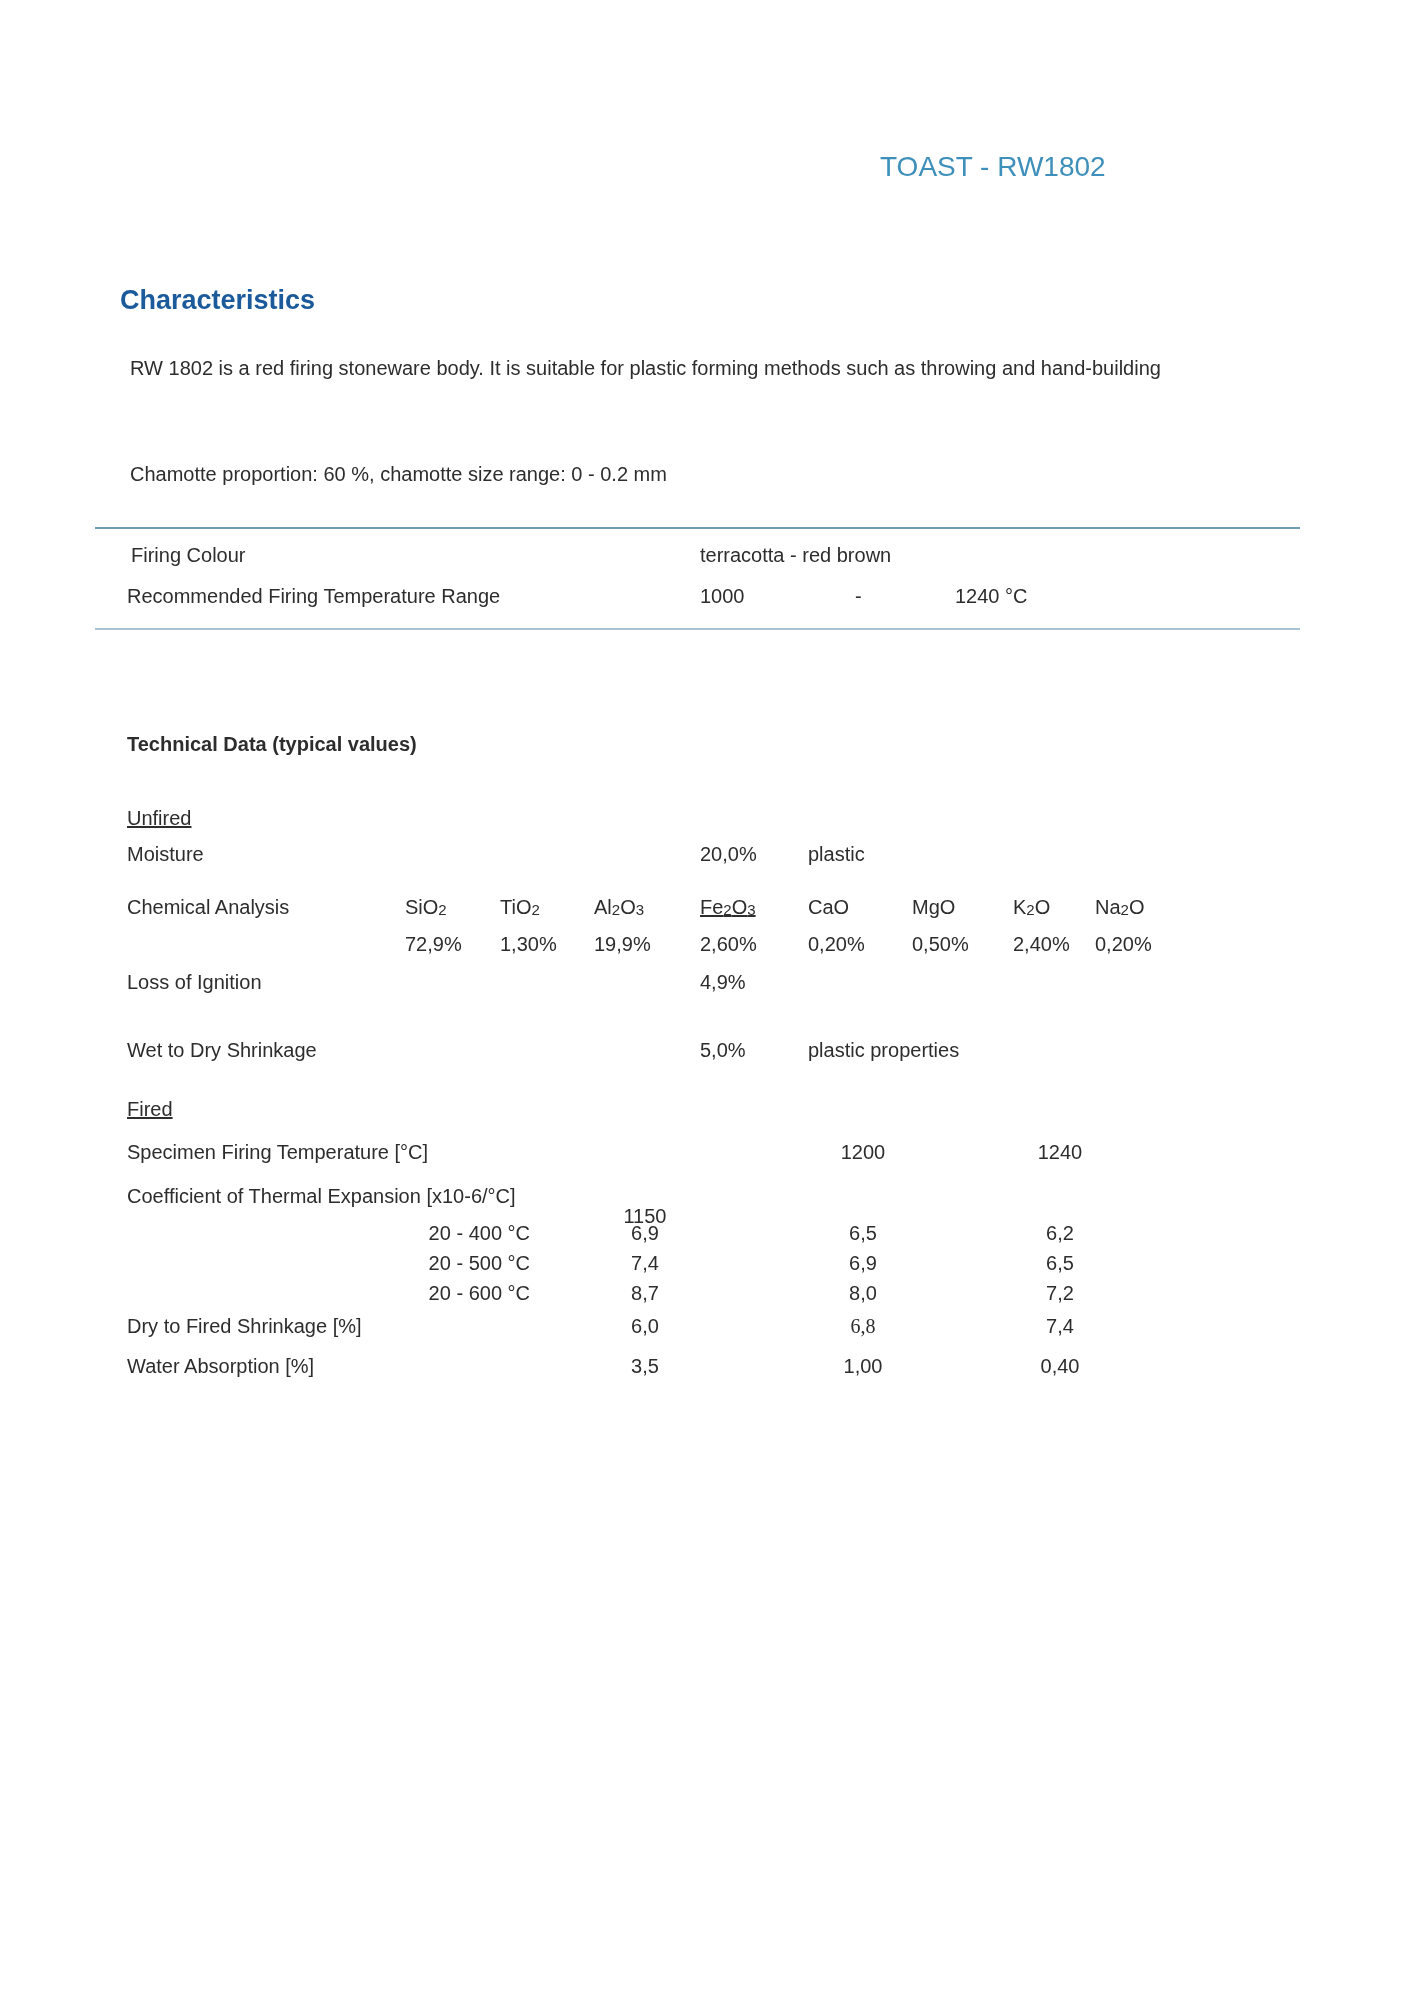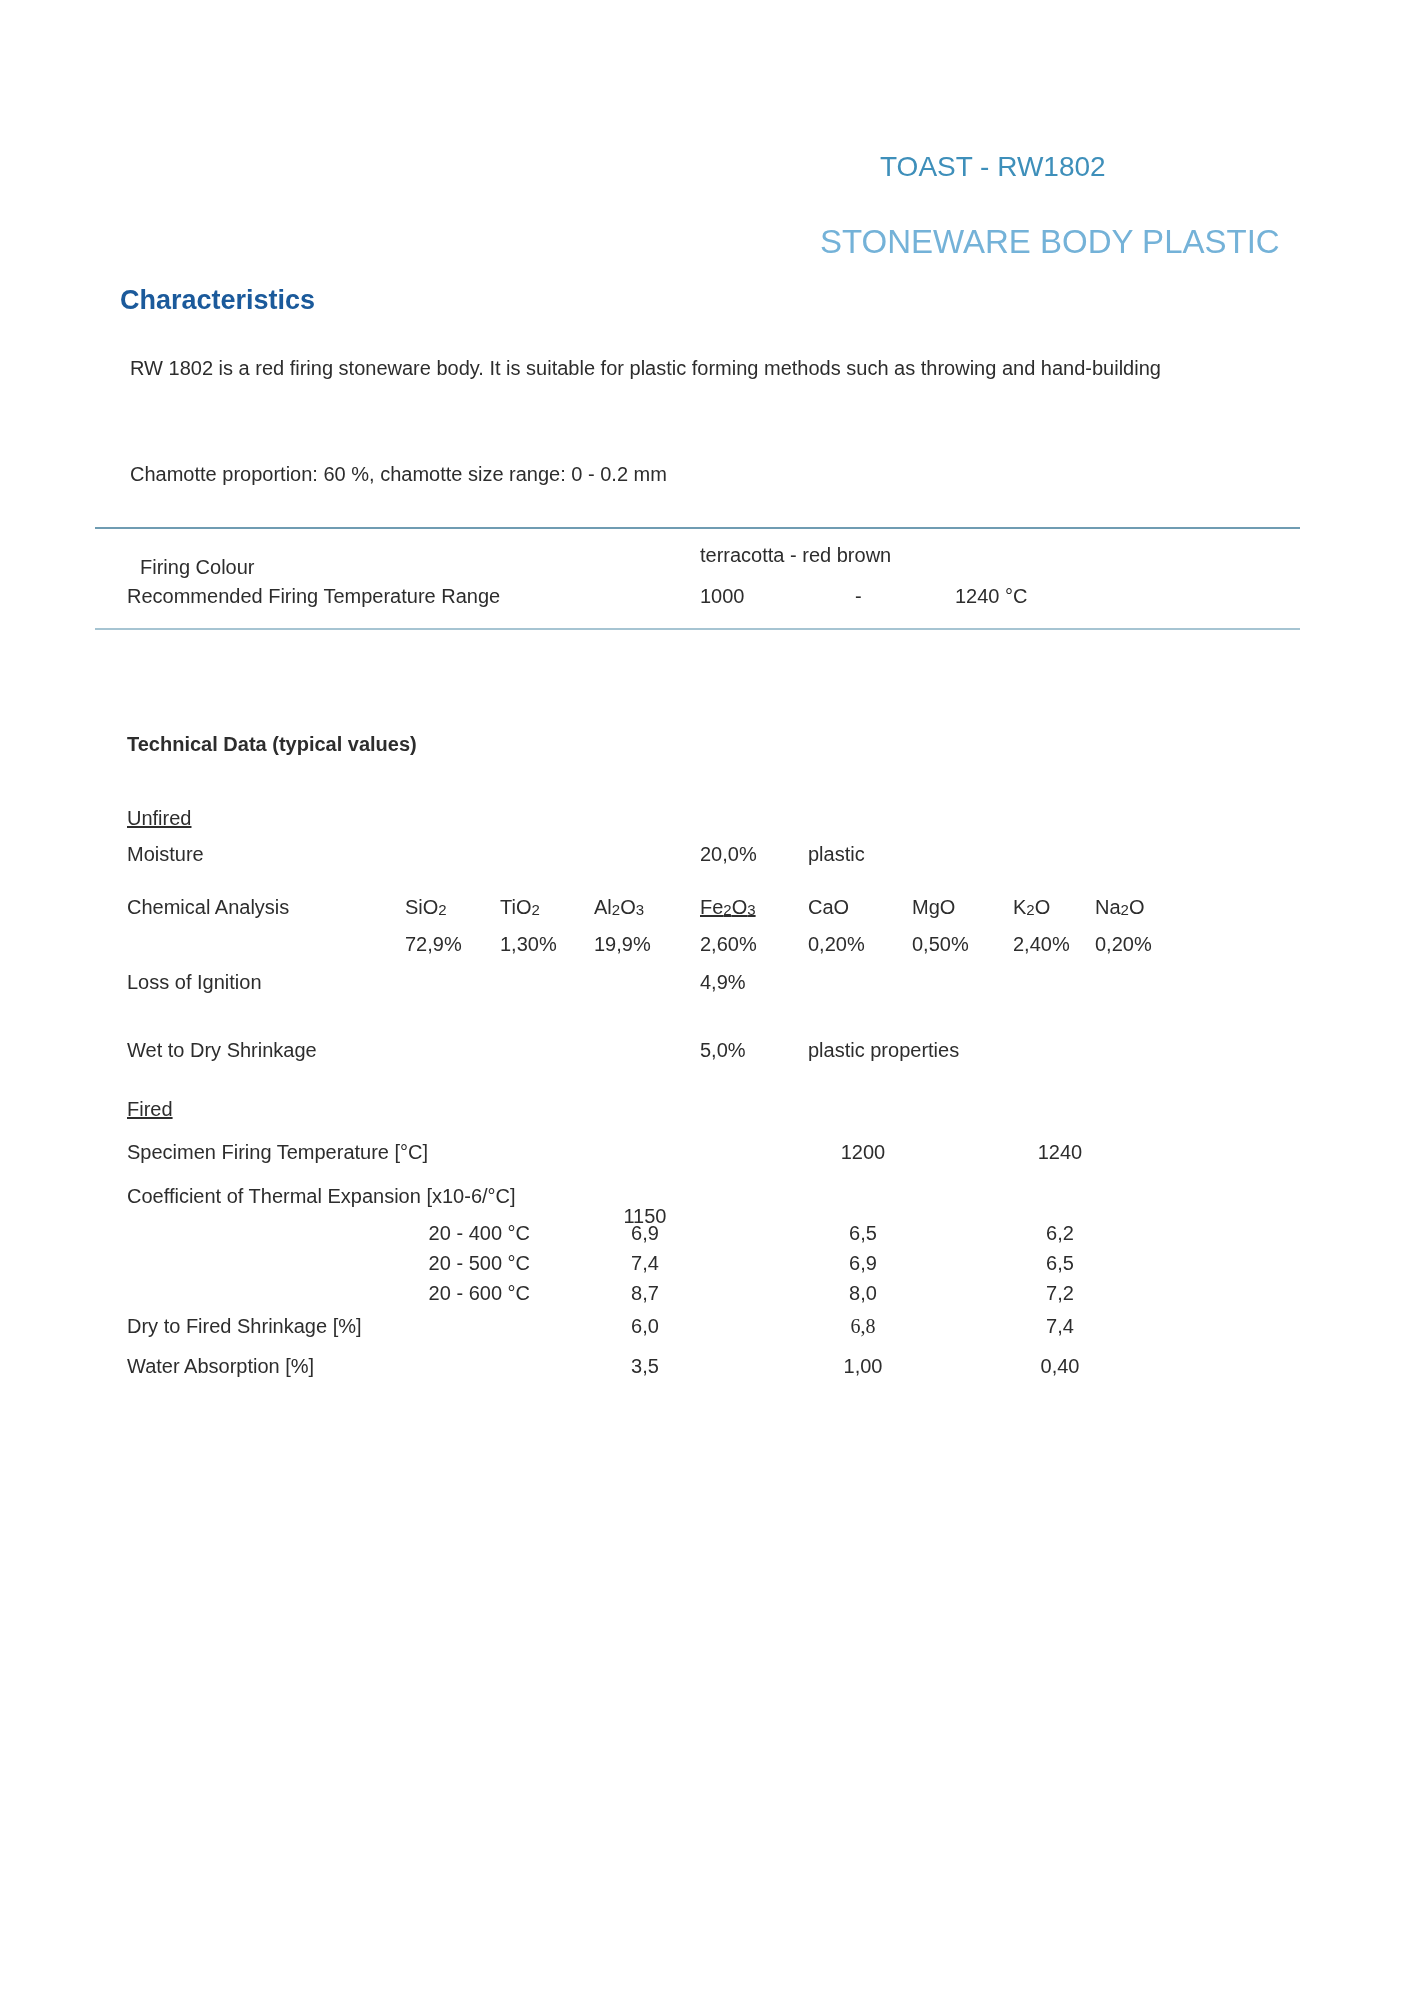--- a/index.html
+++ b/index.html
@@ -31,29 +31,28 @@
   .num-c { text-align: center; }
   .num-r { text-align: right; }
   .fsub { font-size: 0.75em; position: relative; top: 0.08em; }
 </style>
 </head>
 <body>
 
 <div class="page">
 
   <div class="cell title-code" style="left:880px; top:150px;">TOAST - RW1802</div>
-  <div class="cell title-name" style="left:820px; top:222px;">STONEWARE BODY PLASTIC</div>
 
   <div class="cell h-char" style="left:120px; top:284px;">Characteristics</div>
   <div class="cell wrap" style="left:130px; top:354px; width:1150px;">RW 1802 is a red firing stoneware body. It is suitable for plastic forming methods such as throwing and hand-building</div>
   <div class="cell" style="left:130px; top:462px;">Chamotte proportion: 60 %, chamotte size range: 0 - 0.2 mm</div>
 
   <div class="rule rule-dark" style="left:95px; top:527px; width:1205px;"></div>
 
-  <div class="cell" style="left:140px; top:543px;margin-top:12px;">Firing Colour</div>
+  <div class="cell" style="left:131px; top:543px;">Firing Colour</div>
   <div class="cell" style="left:700px; top:543px;">terracotta - red brown</div>
 
   <div class="cell" style="left:127px; top:584px;">Recommended Firing Temperature Range</div>
   <div class="cell" style="left:700px; top:584px;">1000</div>
   <div class="cell" style="left:855px; top:584px;">-</div>
   <div class="cell" style="left:955px; top:584px;">1240 °C</div>
 
   <div class="rule rule-light" style="left:95px; top:628px; width:1205px;"></div>
 
   <div class="cell bold" style="left:127px; top:732px;">Technical Data (typical values)</div>

